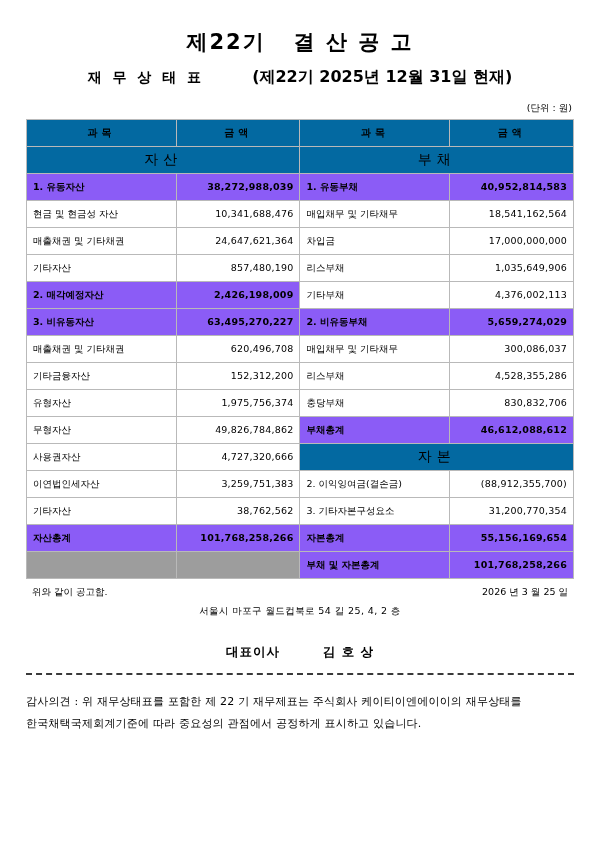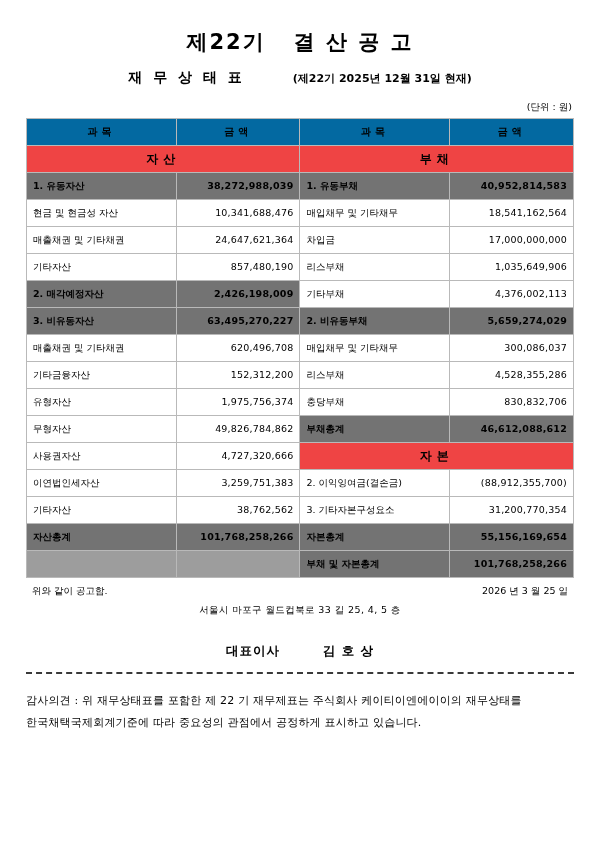--- a/index.html
+++ b/index.html
@@ -28,21 +28,21 @@
   }
   .title-sub{
     text-align:center;
     margin-top:11px;
     white-space:nowrap;
   }
   .title-sub .bs-name{
     font-size:14px;font-weight:bold;letter-spacing:3px;
   }
   .title-sub .bs-period{
-    font-size:11px;font-weight:bold;letter-spacing:0px;margin-left:48px;
+    font-size:16px;font-weight:bold;letter-spacing:0px;margin-left:48px;
   }
   .unit-line{
     text-align:right;
     font-size:9.5px;
     margin-top:14px;
     margin-bottom:4px;
     padding-right:2px;
   }
 
   
@@ -64,27 +64,27 @@
   col.c-amt{width:22.6%;}
 
   .hdr{
     background:#0369a1;
     text-align:center;
     font-weight:bold;
     font-size:10px;
     letter-spacing:4px;
   }
   .section{
-    background:#ef4444;
-    text-align:center;
-    font-weight:bold;
-    font-size:12px;
+    background:#0369a1;
+    text-align:center;
+    font-weight:normal;
+    font-size:14px;
     letter-spacing:5px;
   }
-  .gray{background:#737373;font-weight:bold;}
+  .gray{background:#8b5cf6;font-weight:bold;}
   .darkgray{background:#9D9D9D;}
   .amt{text-align:right;letter-spacing:0.2px;}
   .lbl{text-align:left;}
   .b{font-weight:bold;}
   .two-line{line-height:1.35;}
 
   
   .foot-row{
     display:flex;
     justify-content:space-between;
@@ -243,21 +243,21 @@
           <td class="amt gray b">101,768,258,266</td>
         </tr>
       </tbody>
   </table>
 
   <div class="foot-row">
     <span>위와 같이 공고함.</span>
     <span>2026 년 3 월 25 일</span>
   </div>
 
-  <div class="addr">서울시 마포구 월드컵북로 33 길 25, 4, 5 층</div>
+  <div class="addr">서울시 마포구 월드컵북로 54 길 25, 4, 2 층</div>
 
   <div class="company-block">
     <div class="ceo-line"><span>대표이사</span>        <span>김 호 상</span></div>
   </div>
 
   <div class="divider"></div>
 
   <div class="audit">
     <div>감사의견 : 위 재무상태표를 포함한 제 22 기 재무제표는 주식회사 케이티이엔에이이의 재무상태를</div>
     <div>한국채택국제회계기준에 따라 중요성의 관점에서 공정하게 표시하고 있습니다.</div>

